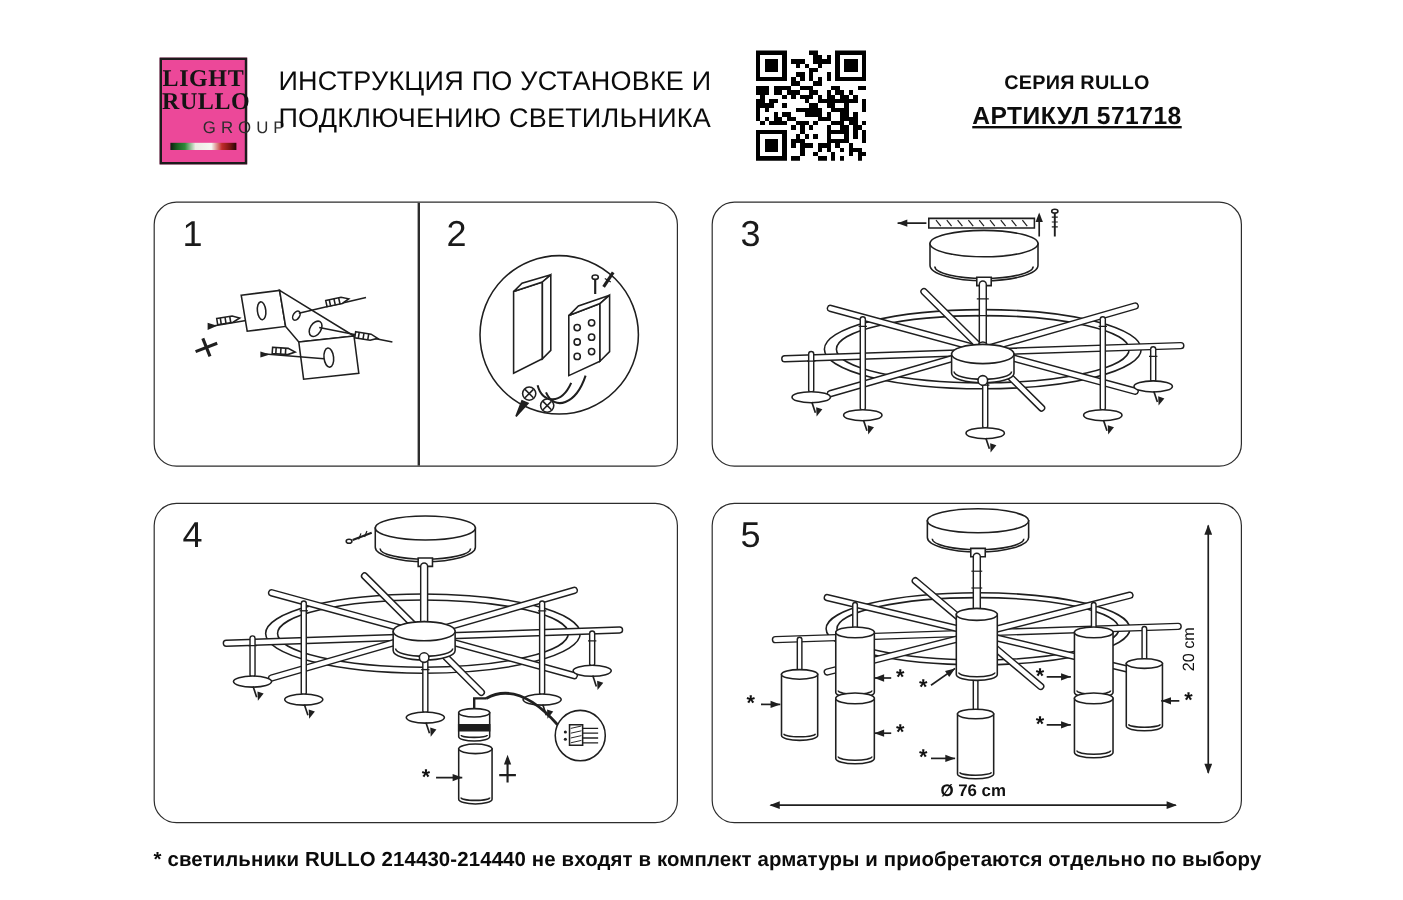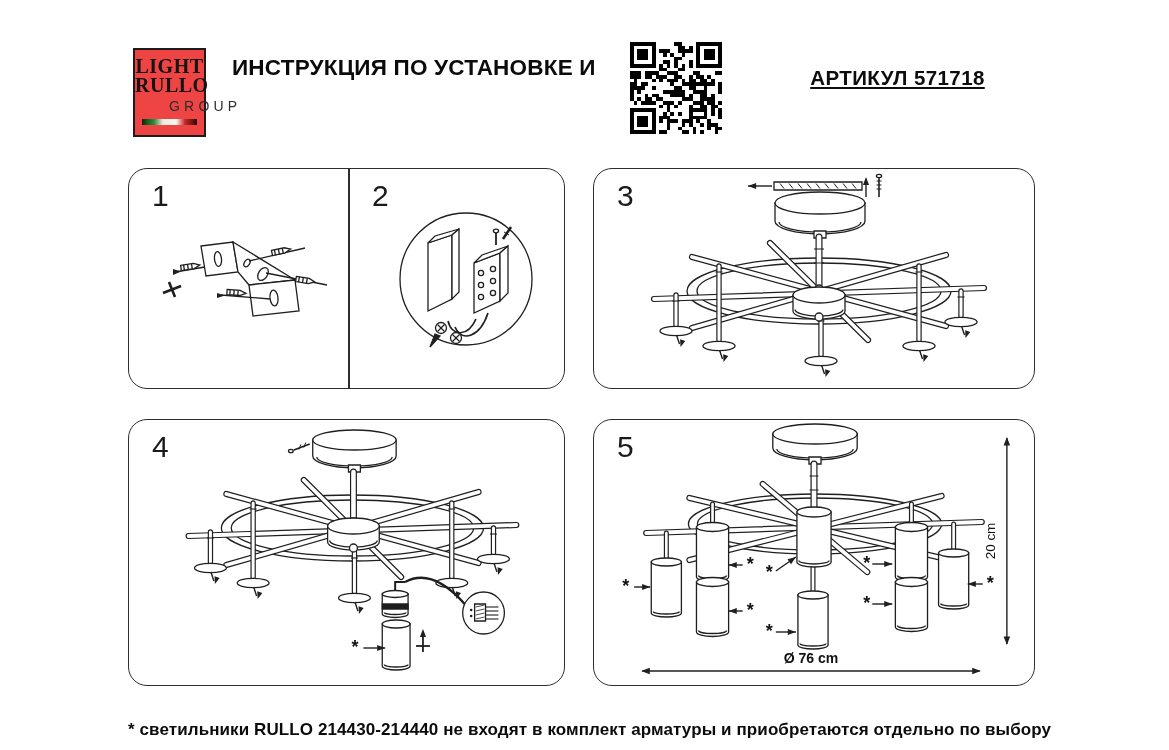--- a/index.html
+++ b/index.html
@@ -1,60 +1,61 @@
 <!DOCTYPE html>
 <html><head>
 <meta charset="utf-8">
 <style>
   html,body{margin:0;padding:0;background:#fff;}
   .page{position:relative;width:1169px;height:750px;background:#ffffff;overflow:hidden;
         font-family:"Liberation Sans",sans-serif;color:#0d0d0d;}
 
   
   .logo{position:absolute;left:133px;top:48px;width:73px;height:89px;border:2px solid #1c1c1c;
-        box-sizing:border-box;text-align:center;padding-top:7px;background:#ef4444;}
+        box-sizing:border-box;text-align:center;padding-top:7px;background:#ec4899;}
   .logo .l12{font-family:"Liberation Serif",serif;font-weight:bold;font-size:20px;line-height:19px;
         letter-spacing:.5px;color:#141414;}
   .logo .l3{font-size:14px;letter-spacing:4.2px;margin-top:3px;color:#2d2d2d;text-indent:4px;margin-left:30px;}
   .logo .flag{height:6px;margin:5px 7px 0 7px;
         background:linear-gradient(90deg,#0f1f10 0%,#1b5e20 10%,#2e8b3a 22%,#eceae4 38%,#f7f6f2 62%,#c22b2b 78%,#7e1513 90%,#230505 100%);}
-  .title{position:absolute;left:232px;top:52px;font-size:22.5px;font-weight:bold;line-height:31px;
+  .title{position:absolute;left:232px;top:52px;font-size:22.5px;font-weight:normal;line-height:31px;
         letter-spacing:.2px;color:#0b0b0b;white-space:nowrap;}
   .qr{position:absolute;left:630px;top:42px;width:92px;height:92px;}
   .series-block{position:absolute;left:790px;top:60px;width:215px;text-align:center;}
   .series{font-size:16.5px;font-weight:bold;letter-spacing:.2px;}
   .article{font-size:20.5px;font-weight:bold;margin-top:6px;letter-spacing:.4px;text-decoration:underline;}
 
   
   .panel{position:absolute;border:1.6px solid #2d2d2d;border-radius:19px;background:#fff;box-sizing:border-box;}
   #box12{left:128px;top:168px;width:437px;height:221px;}
   #box3 {left:593px;top:168px;width:442px;height:221px;}
   #box4 {left:128px;top:419px;width:437px;height:267px;}
   #box5 {left:593px;top:419px;width:442px;height:267px;}
   .pnum{position:absolute;left:23px;top:10px;font-size:30px;color:#1a1a1a;}
   .divider{position:absolute;left:219px;top:0;bottom:0;width:1.5px;background:#2d2d2d;}
   .panel svg{position:absolute;left:0;top:0;}
 
   .footnote{position:absolute;left:128px;top:707px;font-size:17px;font-weight:bold;
-        letter-spacing:.1px;color:#0b0b0b;white-space:nowrap;margin-top:13px;}
+        letter-spacing:.1px;color:#0b0b0b;white-space:nowrap;}
 </style>
 </head>
 <body>
 
 <div class="page">
 
   <div class="logo">
     <div class="l12">LIGHT</div>
     <div class="l12">RULLO</div>
     <div class="l3">GROUP</div>
     <div class="flag"></div>
   </div>
 
   <div class="title">
     <div>ИНСТРУКЦИЯ ПО УСТАНОВКЕ И</div>
+    <div>ПОДКЛЮЧЕНИЮ СВЕТИЛЬНИКА</div>
   </div>
 
   <svg class="qr" id="qrsvg" viewBox="0 0 25 25" shape-rendering="crispEdges">
       <rect x="12" y="0" width="1" height="1" fill="#000"></rect>
       <rect x="13" y="0" width="1" height="1" fill="#000"></rect>
       <rect x="13" y="1" width="1" height="1" fill="#000"></rect>
       <rect x="14" y="1" width="1" height="1" fill="#000"></rect>
       <rect x="16" y="1" width="1" height="1" fill="#000"></rect>
       <rect x="8" y="2" width="1" height="1" fill="#000"></rect>
       <rect x="9" y="2" width="1" height="1" fill="#000"></rect>
@@ -266,20 +267,21 @@
       <rect x="2" y="2" width="3" height="3" fill="#000"></rect>
       <rect x="18" y="0" width="7" height="7" fill="#000"></rect>
       <rect x="19" y="1" width="5" height="5" fill="#fff"></rect>
       <rect x="20" y="2" width="3" height="3" fill="#000"></rect>
       <rect x="0" y="18" width="7" height="7" fill="#000"></rect>
       <rect x="1" y="19" width="5" height="5" fill="#fff"></rect>
       <rect x="2" y="20" width="3" height="3" fill="#000"></rect>
     </svg>
 
   <div class="series-block">
+    <div class="series">СЕРИЯ RULLO</div>
     <div class="article">АРТИКУЛ 571718</div>
   </div>
 
   <div class="panel" id="box12">
     <div class="pnum">1</div>
     <div class="pnum" style="left:243px">2</div>
     <div class="divider"></div>
 
     <svg viewBox="0 0 219 217" width="219" height="217">
       <g stroke="#1f1f1f" stroke-width="1.3" fill="none">

